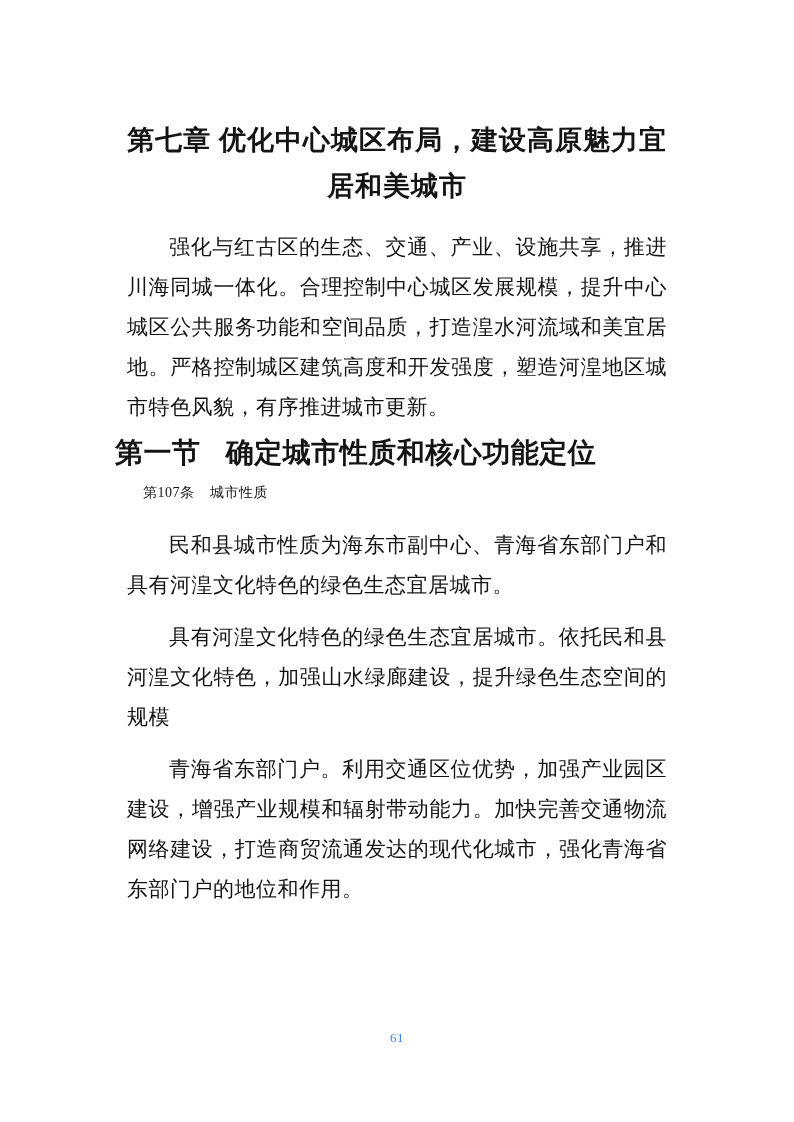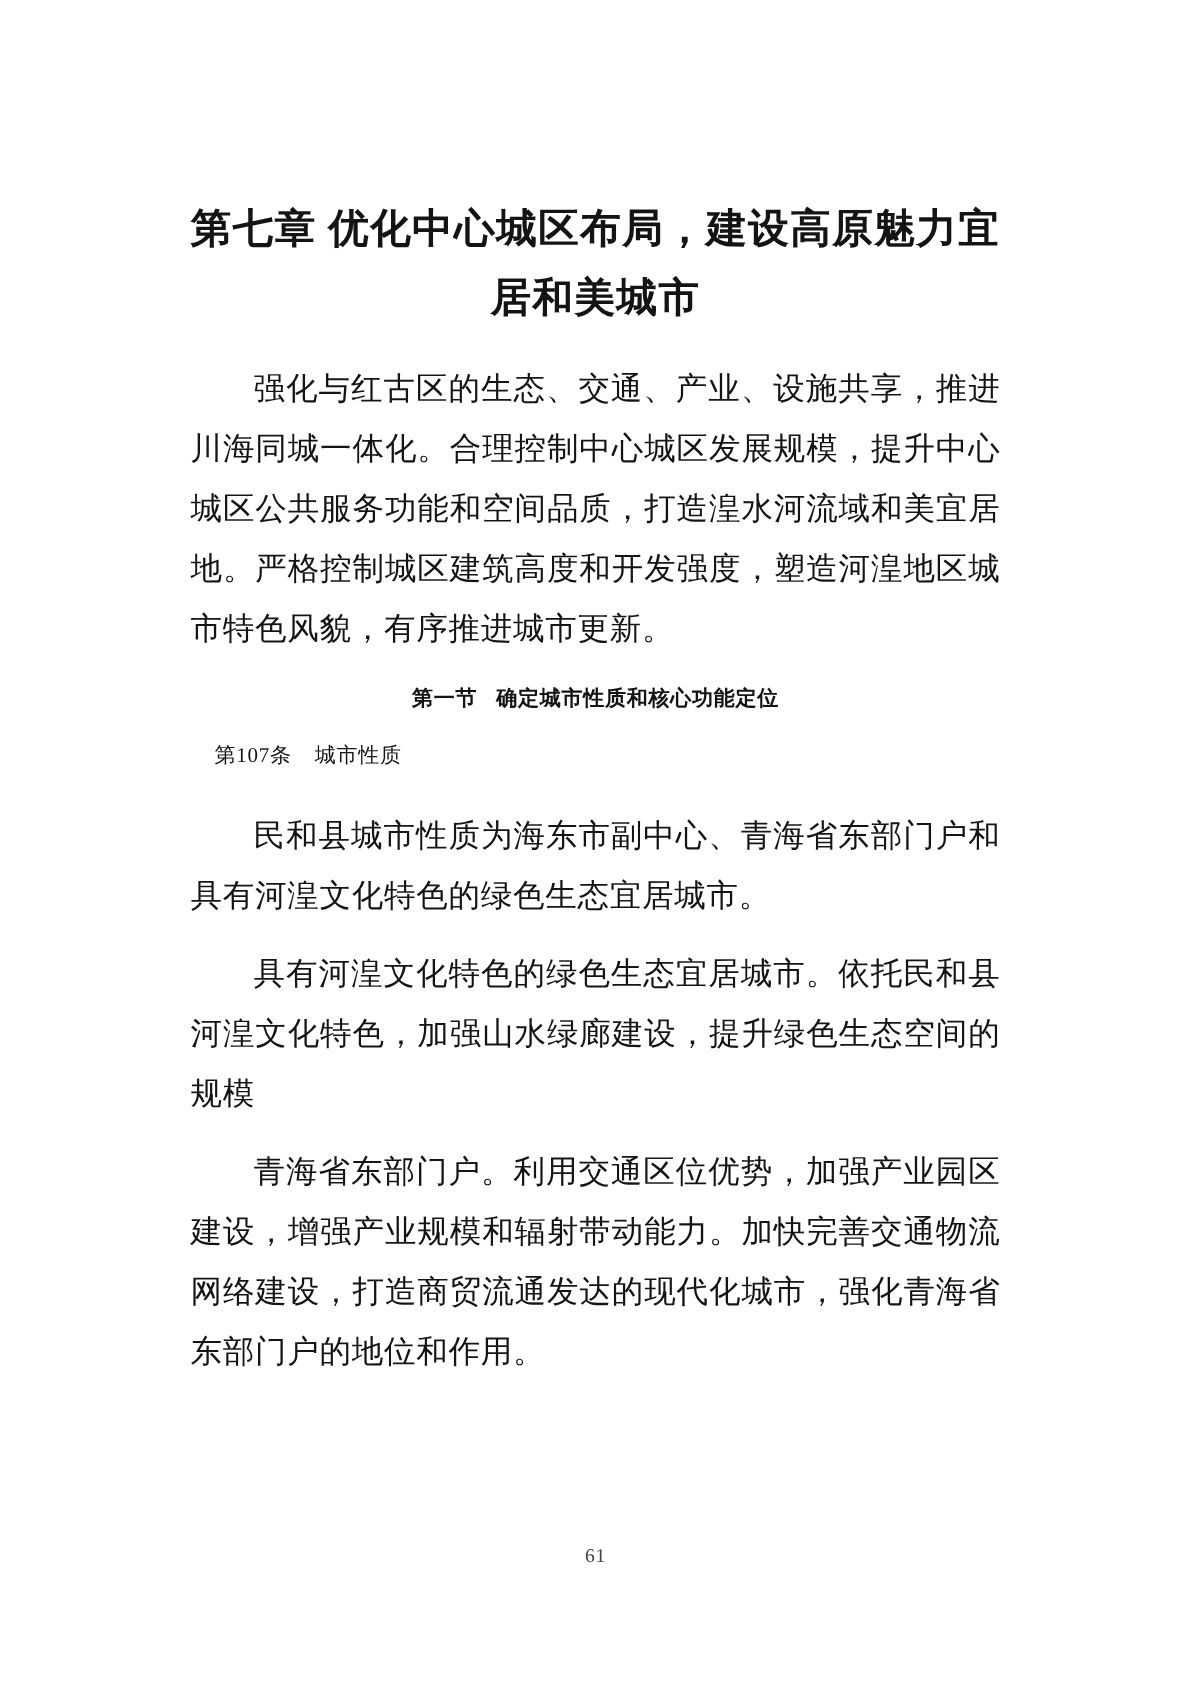--- a/index.html
+++ b/index.html
@@ -12,21 +12,21 @@
     width: 794px;
     height: 1122px;
     background: #ffffff;
     overflow: hidden;
     font-family: "Liberation Serif", serif;
     color: #141414;
   }
   .content {
     position: absolute;
     left: 115px;
-    top: 16px;
+    top: 4px;
     width: 564px;
   }
   .chapter-title {
     margin: 113px 0 0 0;
     font-size: 27px;
     line-height: 46px;
     font-weight: 700;
     text-align: center;
     letter-spacing: 1px;
   }
@@ -36,24 +36,23 @@
     line-height: 40px;
     text-align: justify;
     text-indent: 2em;
     letter-spacing: 0.5px;
   }
   .para-intro {
     margin-top: 18px;
   }
   .section-heading {
     margin: -6px 0 0 0;
-    font-size: 14px;
+    font-size: 28px;
     line-height: 40px;
     font-weight: 700;
-    text-align: center;
     letter-spacing: 0.5px;
     font-family: "Liberation Sans", sans-serif;
   }
   .section-heading .num {
     margin-right: 0.9em;
   }
   .article-heading {
     margin: 0;
     font-size: 14px;
     line-height: 40px;
@@ -67,21 +66,21 @@
   .footer {
     position: absolute;
     top: 1028px;
     left: 0;
     width: 100%;
     text-align: center;
   }
   .page-number {
     font-size: 13px;
     letter-spacing: 0.5px;
-    color: #404040;
+    color: #3b82f6;
   }
 </style>
 </head>
 <body>
 
 <div class="page">
   <div class="content">
 
     <h1 class="chapter-title">第七章 优化中心城区布局，建设高原魅力宜居和美城市</h1>
 

